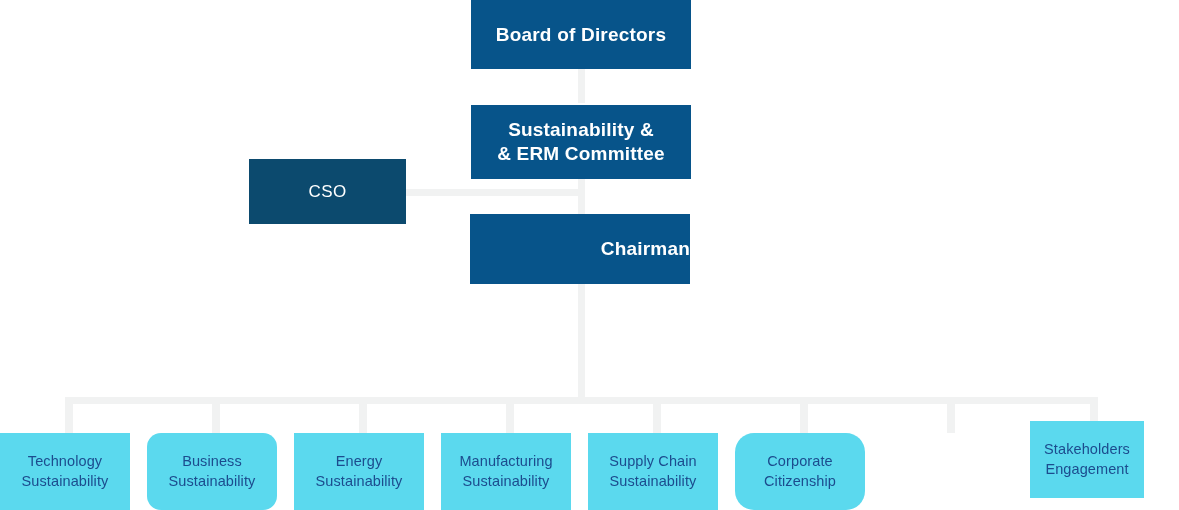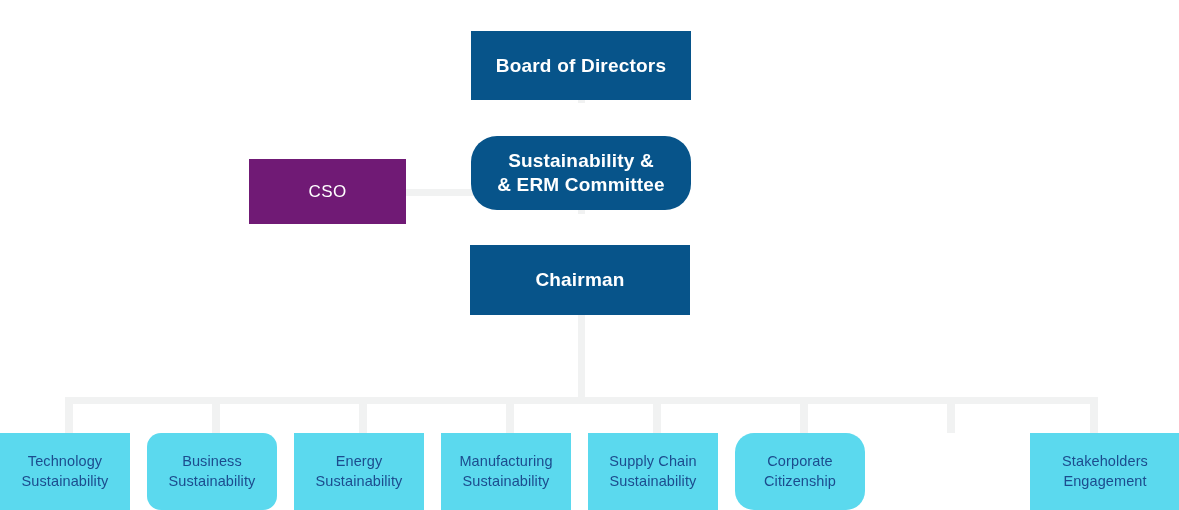--- a/index.html
+++ b/index.html
@@ -41,24 +41,23 @@
     display: block;
     white-space: pre-line;
   }
 
   .node.top {
     background: #07548a;
     color: #ffffff;
     font-size: 19px;
     font-weight: bold;
     letter-spacing: 0.2px;
-    margin-top: 31px;
   }
   .node.cso {
-    background: #701a75;
+    background: #0c4a6e;
     color: #ffffff;
     font-size: 17px;
     letter-spacing: 0.4px;
   }
   .node.leaf {
     background: #5bd9ee;
     color: #1c4c8e;
     font-size: 14.5px;
     letter-spacing: 0.1px;
     line-height: 1.32;
@@ -85,26 +84,26 @@
   <div class="line" style="left:506px; top:397px; width:8px; height:36px;"></div>
   <div class="line" style="left:653px; top:397px; width:8px; height:36px;"></div>
   <div class="line" style="left:800px; top:397px; width:8px; height:36px;"></div>
   <div class="line" style="left:947px; top:397px; width:8px; height:36px;"></div>
   <div class="line" style="left:1090px; top:397px; width:8px; height:36px;"></div>
 
   <div class="node top" style="left:471px; top:0px; width:220px; height:69px;">
     <span class="label">Board of Directors</span>
   </div>
 
-  <div class="node top" style="left:471px; top:105px; width:220px; height:74px;border-radius:26px;">
+  <div class="node top" style="left:471px; top:105px; width:220px; height:74px;">
     <span class="label">Sustainability &amp;
 &amp; ERM Committee</span>
   </div>
 
-  <div class="node top" style="left:470px; top:214px; width:220px; height:70px;">
+  <div class="node top" style="left:470px; top:214px; width:220px; height:70px;justify-content:flex-end;">
     <span class="label">Chairman</span>
   </div>
 
   <div class="node cso" style="left:249px; top:159px; width:157px; height:65px;">
     <span class="label">CSO</span>
   </div>
 
   <div class="node leaf" style="left:0px; top:433px; width:130px; height:77px;align-items:center;">
     <span class="label">Technology
 Sustainability</span>
@@ -129,18 +128,18 @@
     <span class="label">Supply Chain
 Sustainability</span>
   </div>
 
   <div class="node leaf" style="left:735px; top:433px; width:130px; height:77px;border-radius:19px;">
     <span class="label">Corporate
 Citizenship</span>
   </div>
 
 
-  <div class="node leaf" style="left:1030px; top:433px; width:150px; height:77px;">
+  <div class="node leaf" style="left:1030px; top:421px; width:114px; height:77px;">
     <span class="label">Stakeholders
 Engagement</span>
   </div>
 
 </div>
 
 </body></html>

